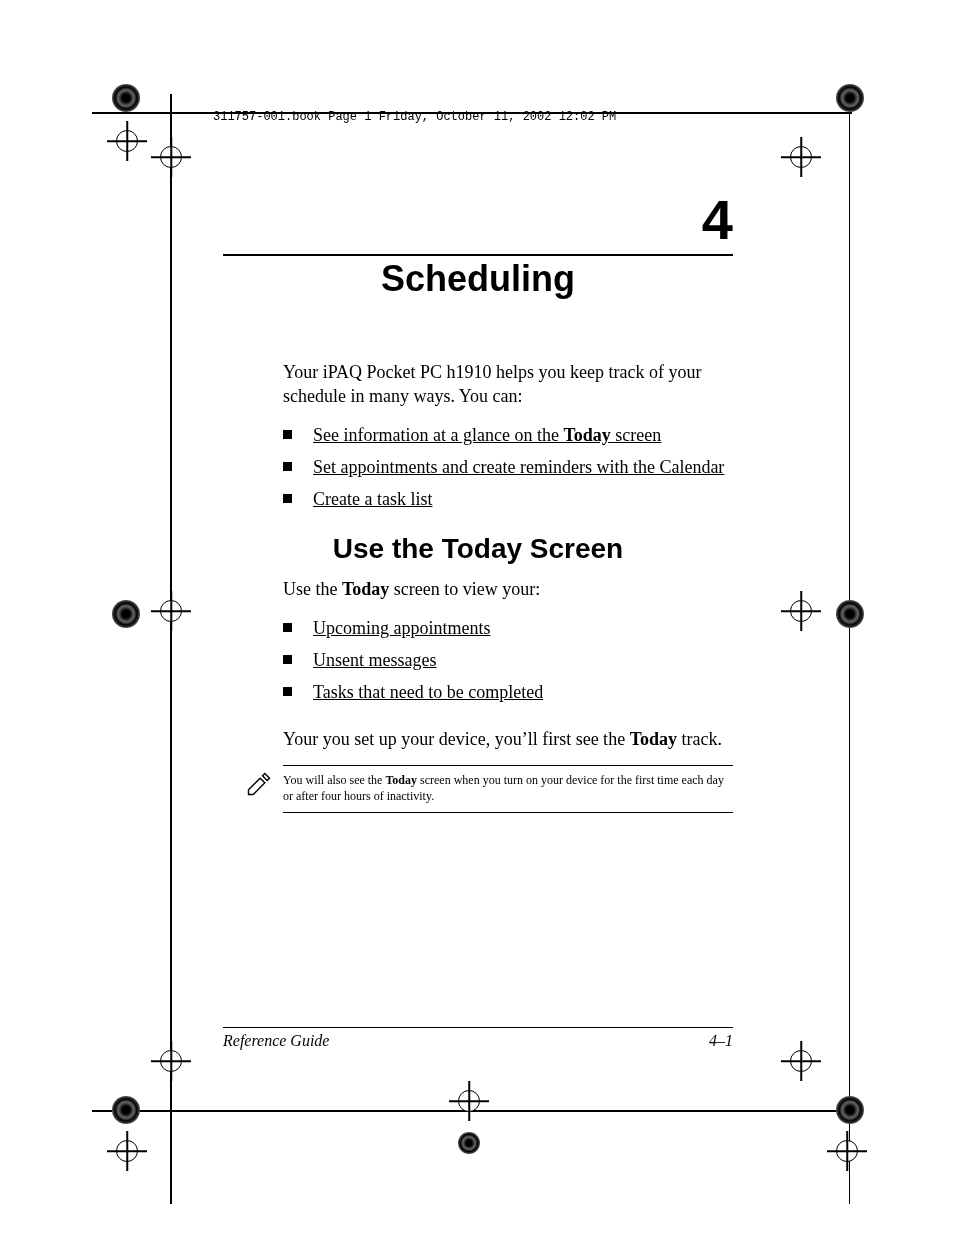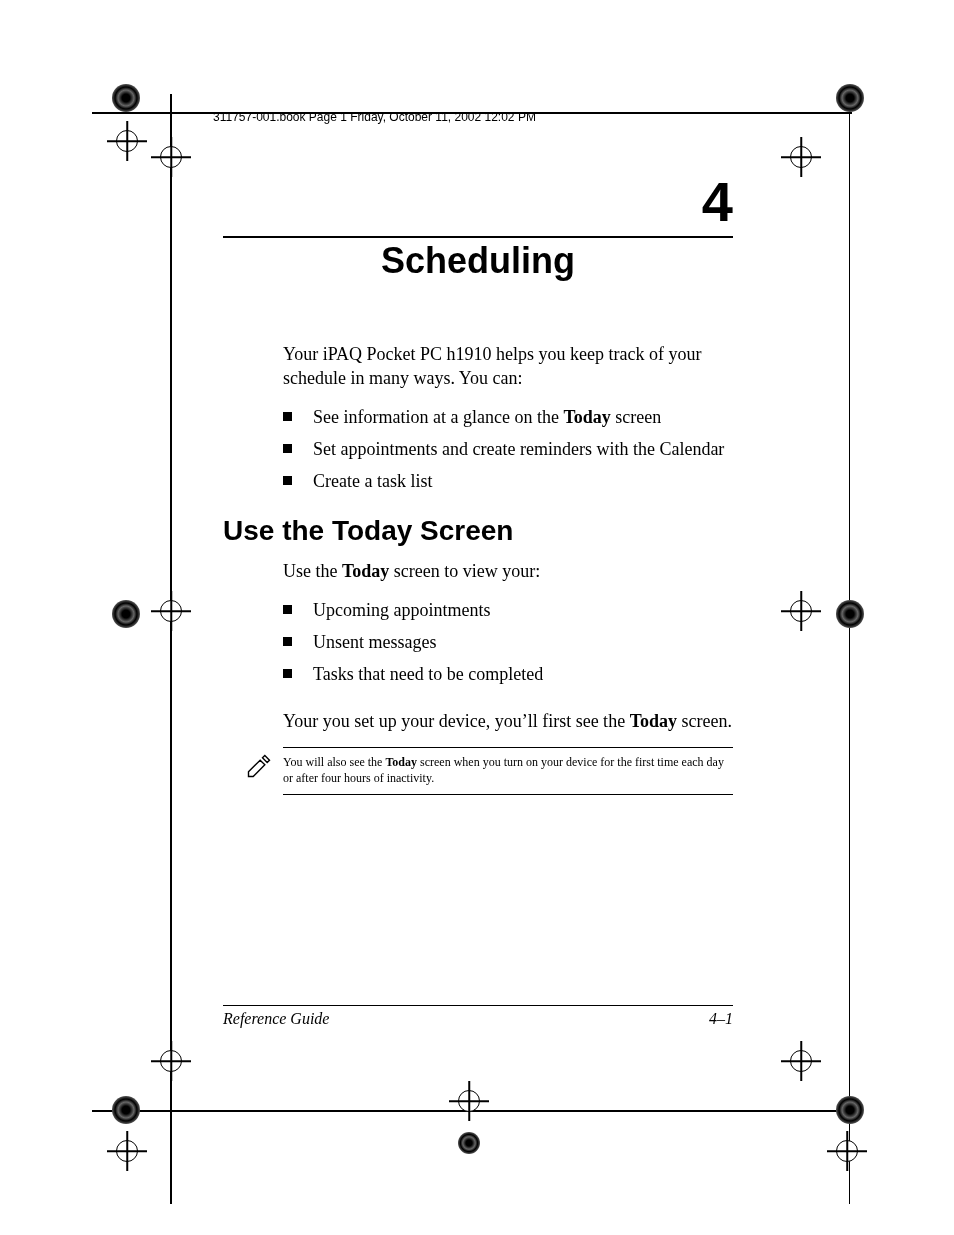--- a/index.html
+++ b/index.html
@@ -13,22 +13,22 @@
     color: #000;
   }
   .content {
     position: absolute;
     left: 223px;
     top: 110px;
     width: 510px;
   }
   .header-line {
     font-size: 12px;
-    font-family: Liberation Sans, sans-serif;
-    margin-bottom: 50px;
+    font-family: Liberation Mono, monospace;
+    margin-bottom: 68px;
     margin-left: -10px;
   }
   .chapter-num {
     font-family: "Futura", "Arial Black", Arial, sans-serif;
     font-weight: 900;
     font-size: 56px;
     text-align: right;
     line-height: 1;
     margin: 0;
   }
@@ -54,36 +54,38 @@
     list-style: none;
     padding-left: 60px;
     margin: 0 0 22px 0;
   }
   ul.square li {
     font-size: 18px;
     line-height: 1.35;
     margin-bottom: 8px;
     position: relative;
     padding-left: 30px;
+    text-decoration: underline;
   }
   ul.square li::before {
     content: "";
     position: absolute;
     left: 0;
     top: 7px;
     width: 9px;
     height: 9px;
     background: #000;
   }
   .bold { font-weight: bold; }
   .section-head {
     font-family: "Futura", "Arial Black", Arial, sans-serif;
     font-weight: 900;
     font-size: 28px;
     margin: 14px 0 12px 0;
+    text-align: center;
   }
   .note-rule {
     border: none;
     border-top: 1.5px solid #000;
     margin: 8px 0 6px 60px;
   }
   .note-block {
     position: relative;
     padding-left: 60px;
     font-size: 12px;
@@ -94,21 +96,21 @@
     position: absolute;
     left: 22px;
     top: -2px;
     font-size: 26px;
     font-family: Arial, sans-serif;
   }
   .footer {
     position: absolute;
     left: 223px;
     width: 510px;
-    top: 1005px;
+    top: 1027px;
   }
   .footer-rule {
     border: none;
     border-top: 1.5px solid #000;
     margin: 0 0 4px 0;
   }
   .footer-row {
     display: flex;
     justify-content: space-between;
     font-size: 16px;
@@ -264,21 +266,21 @@
     <span>Use the </span><span class="bold">Today</span><span> screen to view your:</span>
   </p>
 
   <ul class="square">
     <li>Upcoming appointments</li>
     <li>Unsent messages</li>
     <li>Tasks that need to be completed</li>
   </ul>
 
   <p class="body-text">
-    <span>Your you set up your device, you’ll first see the </span><span class="bold">Today</span><span> screen.</span>
+    <span>Your you set up your device, you’ll first see the </span><span class="bold">Today</span><span> track.</span>
   </p>
 
   <hr class="note-rule">
   <div class="note-block">
     <span class="note-icon">
       <svg class="pencil" viewBox="0 0 24 24">
           <path d="M3 17l10-10 4 4-10 10H3v-4zm12-12l2-2 4 4-2 2-4-4z" fill="none" stroke="#000" stroke-width="1.2"></path>
         </svg>
     </span>
     <span>You will also see the </span><span class="bold">Today</span><span> screen when you turn on your device for the first time each day or after four hours of inactivity.</span>

